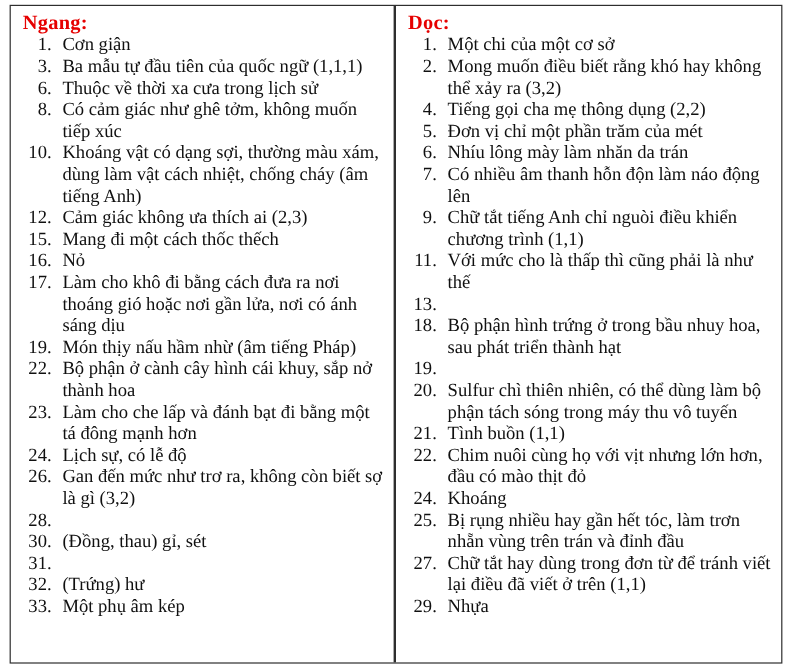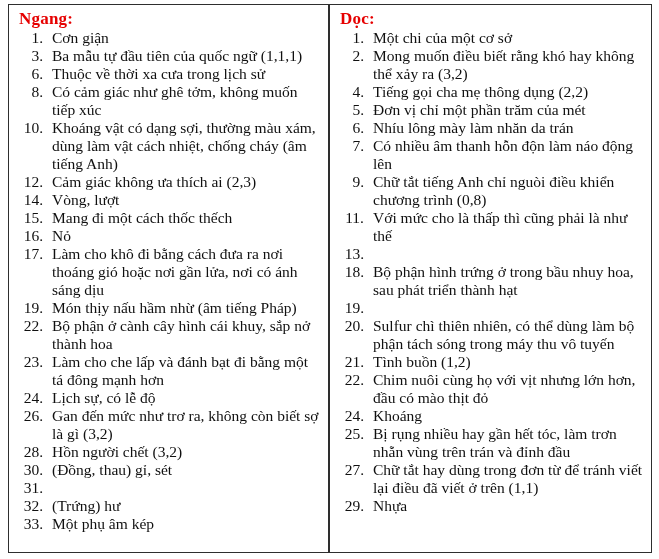--- a/index.html
+++ b/index.html
@@ -82,24 +82,20 @@
   <li class="clue-item">
     <span class="clue-number">10.</span>
     <span class="clue-text">Khoáng vật có dạng sợi, thường màu xám, dùng làm vật cách nhiệt, chống cháy (âm tiếng Anh)</span>
   </li>
 
   <li class="clue-item">
     <span class="clue-number">12.</span>
     <span class="clue-text">Cảm giác không ưa thích ai (2,3)</span>
   </li>
 
-  <li class="clue-item">
-    <span class="clue-number">14.</span>
-    <span class="clue-text">Vòng, lượt</span>
-  </li>
 
   <li class="clue-item">
     <span class="clue-number">15.</span>
     <span class="clue-text">Mang đi một cách thốc thếch</span>
   </li>
 
   <li class="clue-item">
     <span class="clue-number">16.</span>
     <span class="clue-text">Nỏ</span>
   </li>
@@ -129,21 +125,20 @@
     <span class="clue-text">Lịch sự, có lễ độ</span>
   </li>
 
   <li class="clue-item">
     <span class="clue-number">26.</span>
     <span class="clue-text">Gan đến mức như trơ ra, không còn biết sợ là gì (3,2)</span>
   </li>
 
   <li class="clue-item">
     <span class="clue-number">28.</span>
-    <span class="clue-text">Hồn người chết (3,2)</span>
   </li>
 
   <li class="clue-item">
     <span class="clue-number">30.</span>
     <span class="clue-text">(Đồng, thau) gỉ, sét</span>
   </li>
 
   <li class="clue-item">
     <span class="clue-number">31.</span>
   </li>
@@ -188,21 +183,21 @@
     <span class="clue-text">Nhíu lông mày làm nhăn da trán</span>
   </li>
 
   <li class="clue-item">
     <span class="clue-number">7.</span>
     <span class="clue-text">Có nhiều âm thanh hỗn độn làm náo động lên</span>
   </li>
 
   <li class="clue-item">
     <span class="clue-number">9.</span>
-    <span class="clue-text">Chữ tắt tiếng Anh chỉ nguòi điều khiển chương trình (0,8)</span>
+    <span class="clue-text">Chữ tắt tiếng Anh chỉ nguòi điều khiển chương trình (1,1)</span>
   </li>
 
   <li class="clue-item">
     <span class="clue-number">11.</span>
     <span class="clue-text">Với mức cho là thấp thì cũng phải là như thế</span>
   </li>
 
   <li class="clue-item">
     <span class="clue-number">13.</span>
   </li>
@@ -216,21 +211,21 @@
     <span class="clue-number">19.</span>
   </li>
 
   <li class="clue-item">
     <span class="clue-number">20.</span>
     <span class="clue-text">Sulfur chì thiên nhiên, có thể dùng làm bộ phận tách sóng trong máy thu vô tuyến</span>
   </li>
 
   <li class="clue-item">
     <span class="clue-number">21.</span>
-    <span class="clue-text">Tình buồn (1,2)</span>
+    <span class="clue-text">Tình buồn (1,1)</span>
   </li>
 
   <li class="clue-item">
     <span class="clue-number">22.</span>
     <span class="clue-text">Chim nuôi cùng họ với vịt nhưng lớn hơn, đầu có mào thịt đỏ</span>
   </li>
 
   <li class="clue-item">
     <span class="clue-number">24.</span>
     <span class="clue-text">Khoáng</span>

